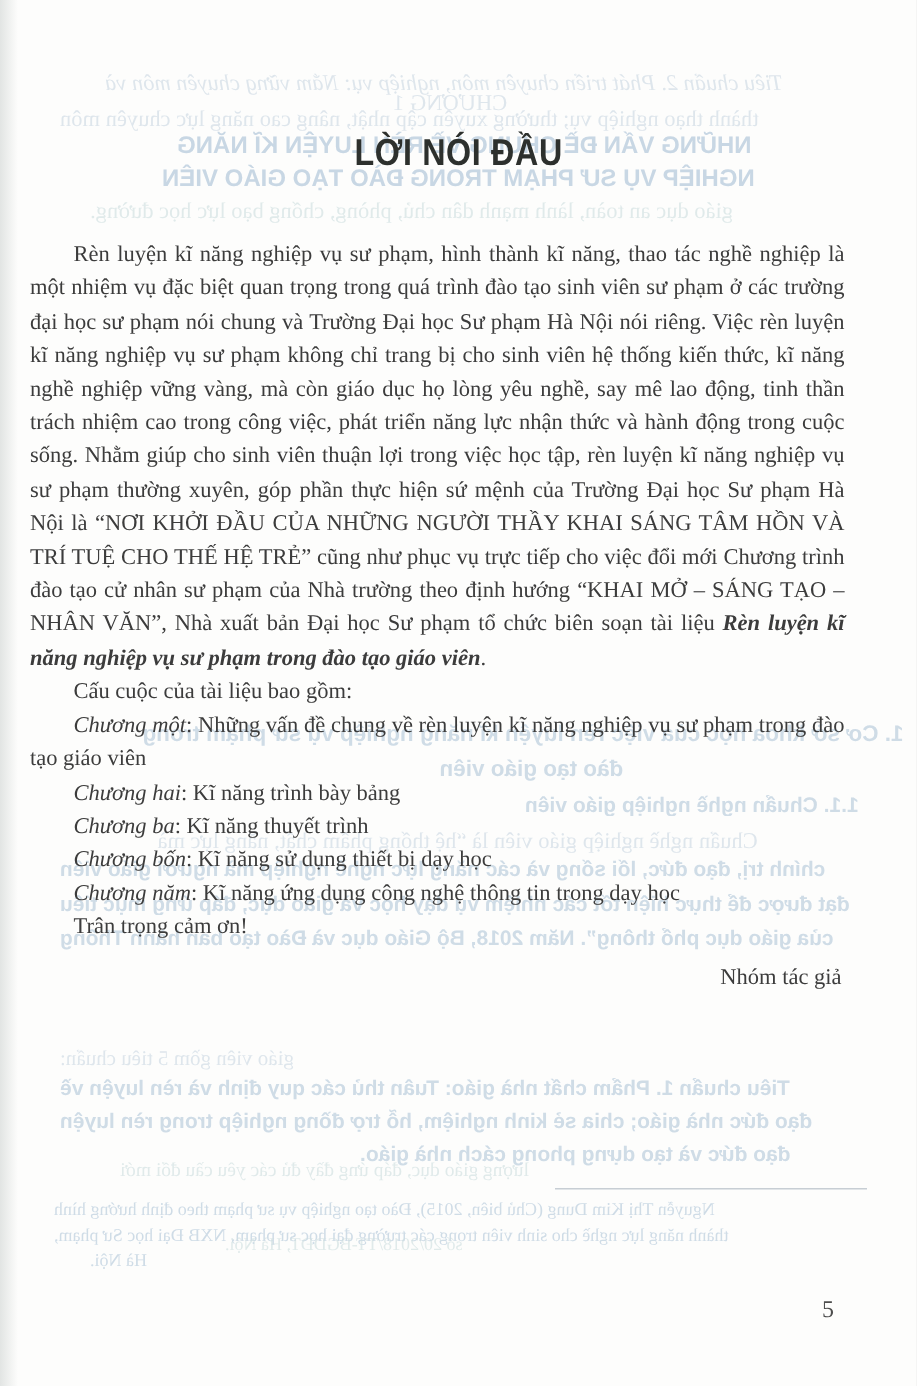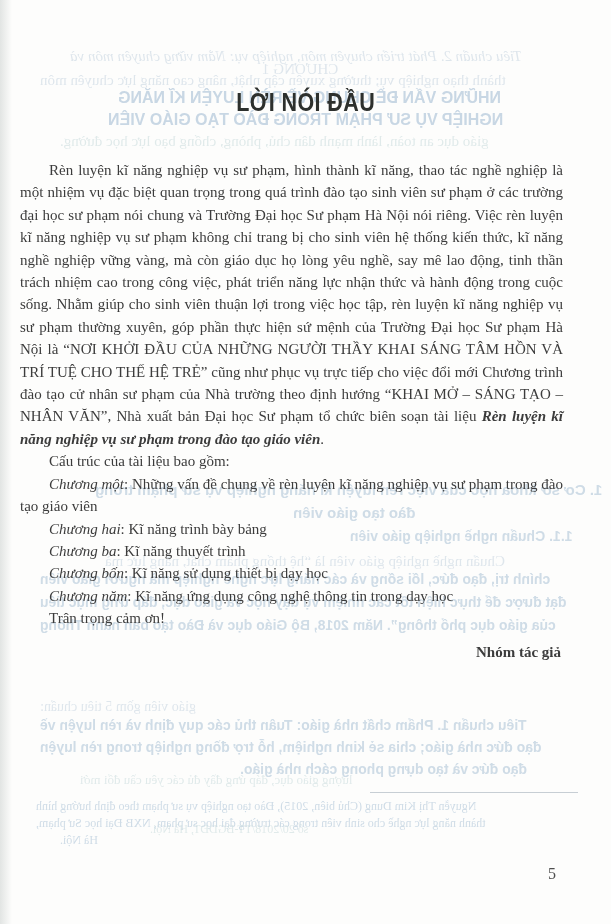--- a/index.html
+++ b/index.html
@@ -37,21 +37,21 @@
   }
   .body-text{
     position:absolute;top:159px;left:20px;width:543px;
     font-size:15px;line-height:22.4px;color:#3c3c3c;
     text-align:justify;
   }
   .body-text p{margin:0;text-indent:29px;}
   .r-i{font-style:italic;}
   .r-bi{font-style:italic;font-weight:700;}
   .signature{
-    text-align:right;font-weight:700;margin-top:11px;padding-right:2px;
+    text-align:right;font-weight:400;margin-top:11px;padding-right:2px;
     text-indent:0;
   }
   .page-number{
     position:absolute;left:548px;top:865px;
     font-size:16px;color:#4e4e4e;
   }
 </style>
 </head>
 <body>
 
@@ -85,21 +85,21 @@
 
   <div class="edge-shade"></div>
 
   <div class="title-wrap">
     <span class="title">LỜI NÓI ĐẦU</span>
   </div>
 
   <div class="body-text" id="body-text">
 
   <p><span>Rèn luyện kĩ năng nghiệp vụ sư phạm, hình thành kĩ năng, thao tác nghề nghiệp là một nhiệm vụ đặc biệt quan trọng trong quá trình đào tạo sinh viên sư phạm ở các trường đại học sư phạm nói chung và Trường Đại học Sư phạm Hà Nội nói riêng. Việc rèn luyện kĩ năng nghiệp vụ sư phạm không chỉ trang bị cho sinh viên hệ thống kiến thức, kĩ năng nghề nghiệp vững vàng, mà còn giáo dục họ lòng yêu nghề, say mê lao động, tinh thần trách nhiệm cao trong công việc, phát triển năng lực nhận thức và hành động trong cuộc sống. Nhằm giúp cho sinh viên thuận lợi trong việc học tập, rèn luyện kĩ năng nghiệp vụ sư phạm thường xuyên, góp phần thực hiện sứ mệnh của Trường Đại học Sư phạm Hà Nội là “NƠI KHỞI ĐẦU CỦA NHỮNG NGƯỜI THẦY KHAI SÁNG TÂM HỒN VÀ TRÍ TUỆ CHO THẾ HỆ TRẺ” cũng như phục vụ trực tiếp cho việc đổi mới Chương trình đào tạo cử nhân sư phạm của Nhà trường theo định hướng “KHAI MỞ – SÁNG TẠO – NHÂN VĂN”, Nhà xuất bản Đại học Sư phạm tổ chức biên soạn tài liệu </span><span class="r-bi">Rèn luyện kĩ năng nghiệp vụ sư phạm trong đào tạo giáo viên</span><span>.</span></p>
-      <p><span>Cấu trúc của tài liệu bao gồm:</span></p>
+      <p><span>Cấu cuộc của tài liệu bao gồm:</span></p>
       <p><span class="r-i">Chương một</span><span>: Những vấn đề chung về rèn luyện kĩ năng nghiệp vụ sư phạm trong đào tạo giáo viên</span></p>
       <p><span class="r-i">Chương hai</span><span>: Kĩ năng trình bày bảng</span></p>
       <p><span class="r-i">Chương ba</span><span>: Kĩ năng thuyết trình</span></p>
       <p><span class="r-i">Chương bốn</span><span>: Kĩ năng sử dụng thiết bị dạy học</span></p>
       <p><span class="r-i">Chương năm</span><span>: Kĩ năng ứng dụng công nghệ thông tin trong dạy học</span></p>
       <p><span>Trân trọng cảm ơn!</span></p>
       <div class="signature">Nhóm tác giả</div>
     </div>
 
   <div class="page-number">5</div>

